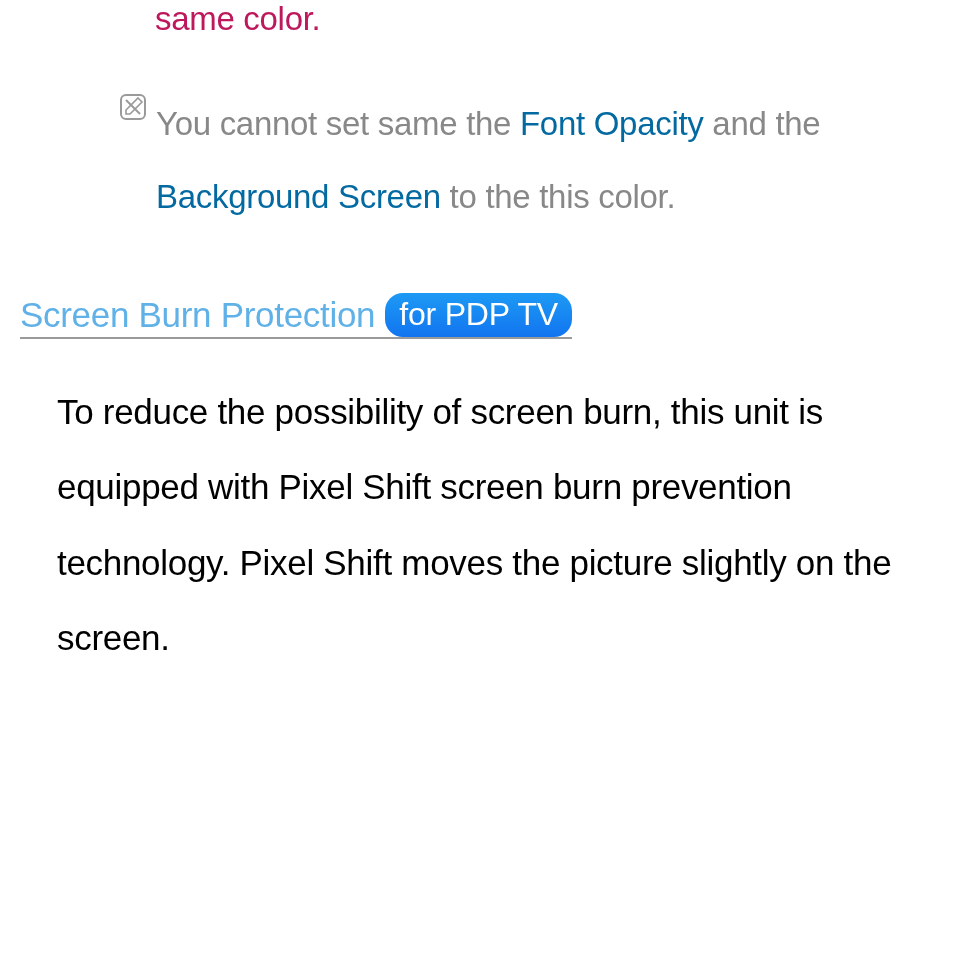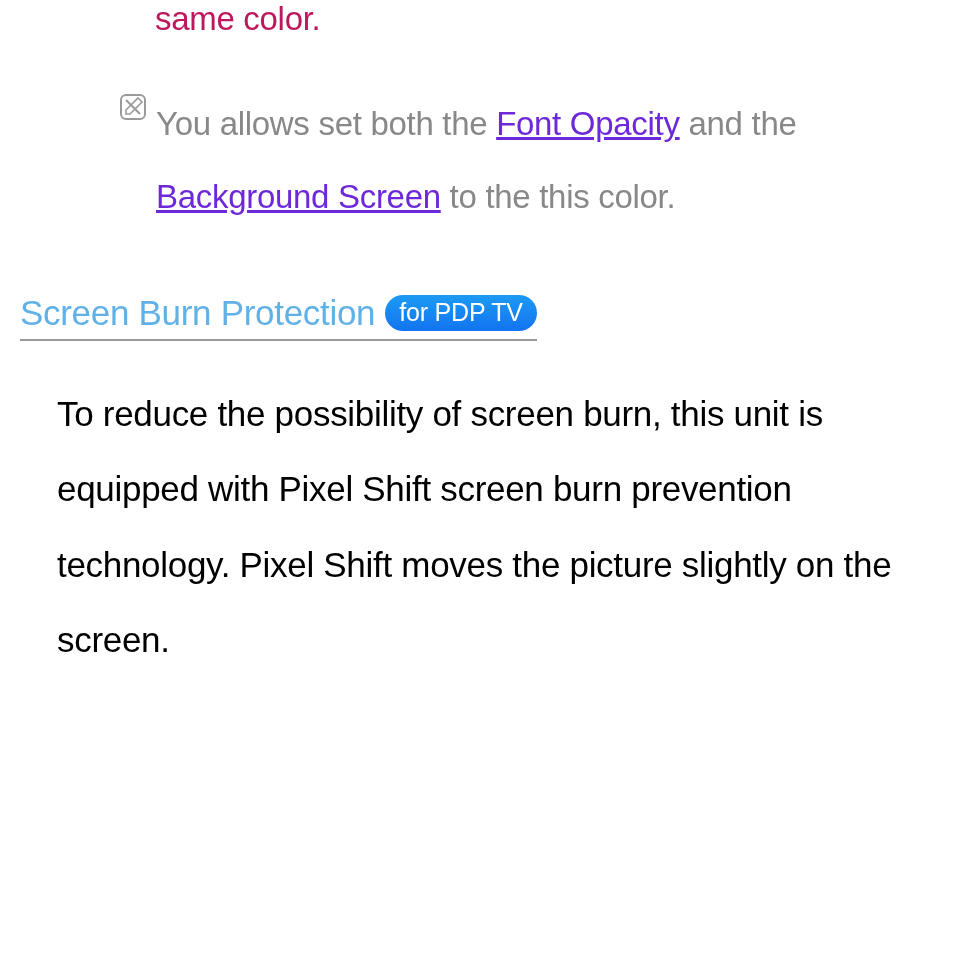--- a/index.html
+++ b/index.html
@@ -33,40 +33,39 @@
       margin-top: 6px;
       flex-shrink: 0;
     }
     .note-icon svg { display: block; }
     .note-text {
       font-size: 33px;
       color: #888;
       line-height: 2.2;
       letter-spacing: -0.3px;
     }
-    .note-text .blue { color: #6d28d9; text-decoration: underline; }
+    .note-text .blue { color: #0369a1; }
     .section-heading {
       margin-top: 20px;
       margin-bottom: 35px;
-      padding-bottom: 6px;
       border-bottom: 2px solid #9a9a9a;
       display: inline-flex;
       align-items: center;
     }
     .section-heading-text {
       font-size: 35px;
       color: #5fb1e7;
       letter-spacing: -0.3px;
       margin-right: 10px;
     }
     .badge {
       display: inline-block;
       background: linear-gradient(180deg, #1d9af4 0%, #1274f0 100%);
       color: #fff;
-      font-size: 25px;
+      font-size: 32px;
       padding: 3px 14px 4px 14px;
       border-radius: 18px;
       letter-spacing: -0.2px;
     }
     .body-block {
       margin-left: 37px;
       margin-right: 10px;
     }
     .body-para {
       font-size: 35px;
@@ -85,21 +84,21 @@
   <div class="fragment-line">same color.</div>
   <div class="note-row">
     <span class="note-icon">
       <svg viewBox="0 0 26 26" width="26" height="26">
         <rect x="1" y="1" width="24" height="24" rx="5" ry="5" fill="none" stroke="#9a9a9a" stroke-width="2"></rect>
         <line x1="6" y1="6" x2="20" y2="20" stroke="#9a9a9a" stroke-width="2"></line>
         <path d="M18 4 L22 8 L10 20 L6 20 L6 16 Z" fill="none" stroke="#9a9a9a" stroke-width="1.6"></path>
       </svg>
     </span>
     <div class="note-text">
-      <span>You allows set both the </span><span class="blue">Font Opacity</span><span> and the </span><span class="blue">Background Screen</span><span> to the this color.</span>
+      <span>You cannot set same the </span><span class="blue">Font Opacity</span><span> and the </span><span class="blue">Background Screen</span><span> to the this color.</span>
     </div>
   </div>
 </div>
 
 <div class="section-heading">
   <span class="section-heading-text">Screen Burn Protection</span>
   <span class="badge">for PDP TV</span>
 </div>
 
 <div class="body-block">

